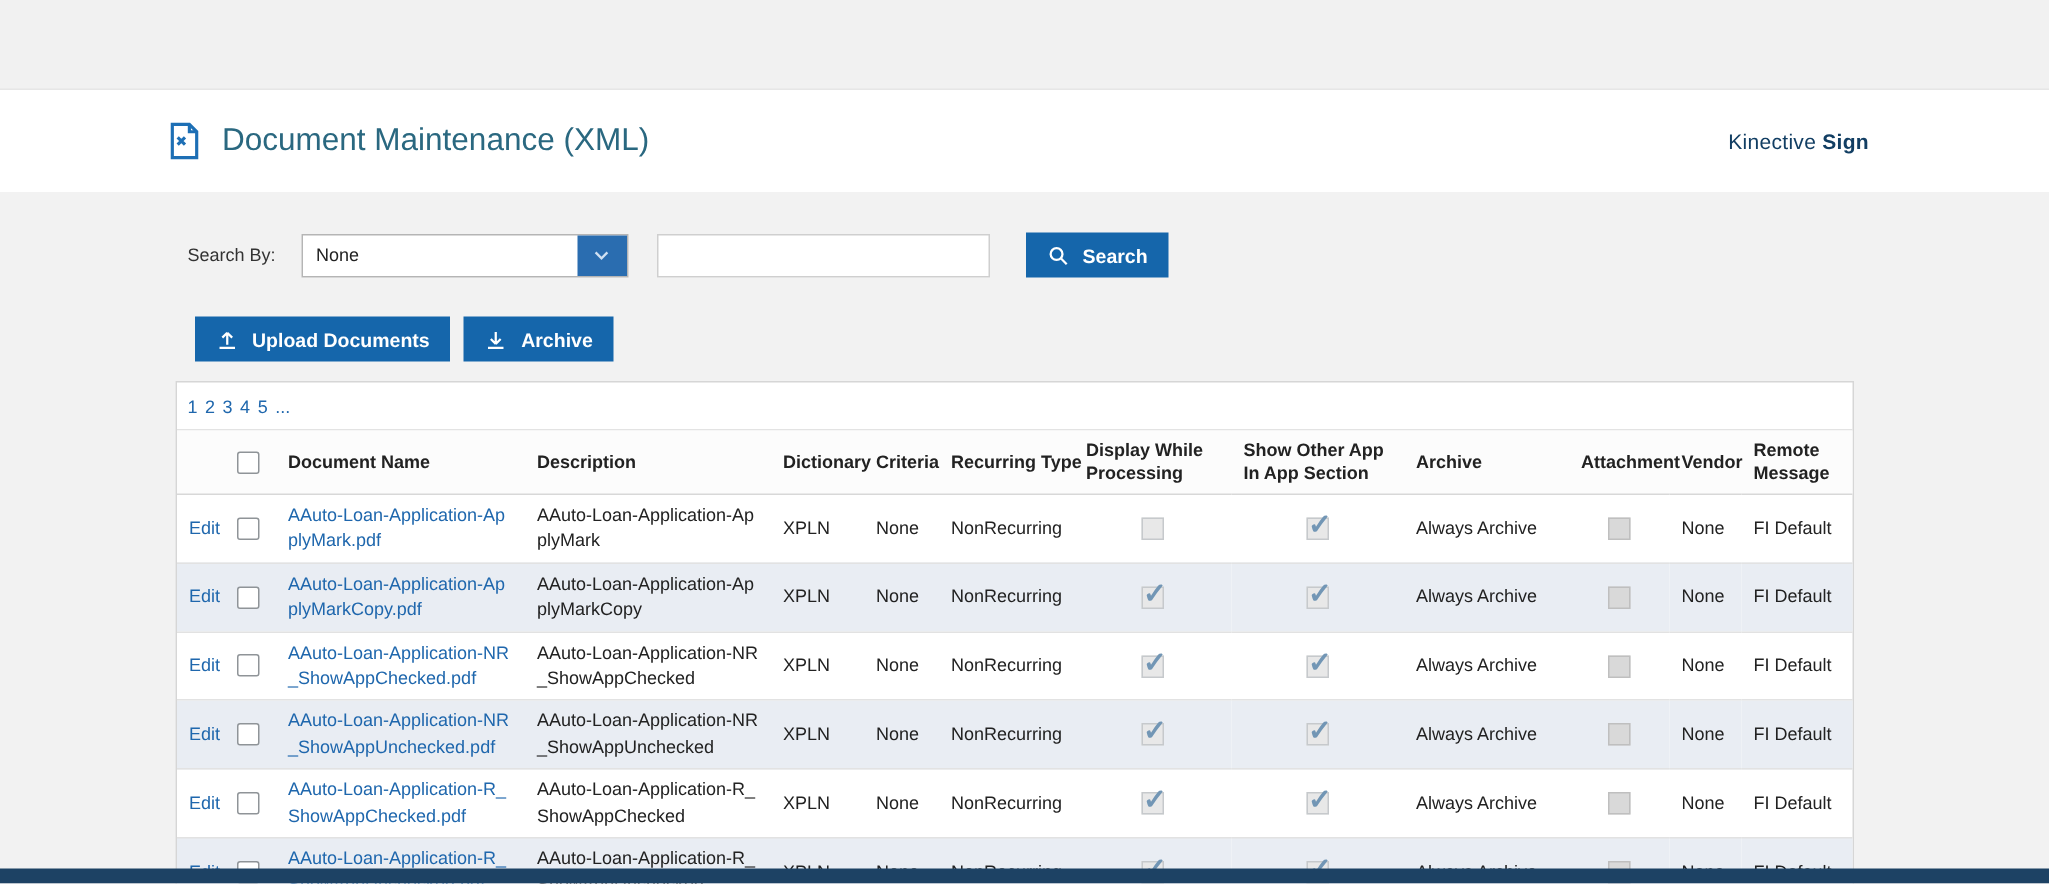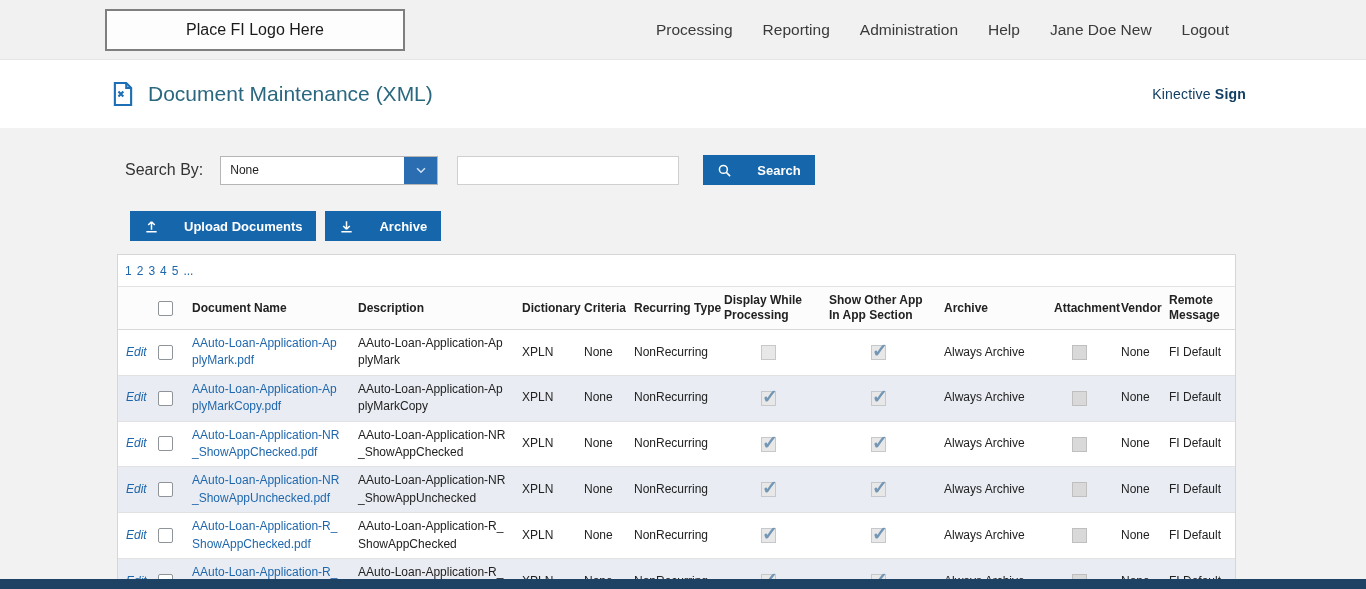--- a/index.html
+++ b/index.html
@@ -16,44 +16,44 @@
 
   
   .titlebar { height:68px; background:#ffffff; display:flex; align-items:center; padding:0 120px 0 110px; }
   .doc-icon { width:26px; height:26px; margin-right:12px; flex:0 0 auto; }
   .page-title { font-size:21px; font-weight:400; color:#2a6880; }
   .brand { margin-left:auto; font-size:14px; color:#123e63; letter-spacing:.2px; }
   .brand b { font-weight:700; }
 
   
   .search-row { margin:27px 0 0 125px; display:flex; align-items:center; }
-  .search-label { font-size:16px; color:#333; margin-right:17px; }
+  .search-label { font-size:12px; color:#333; margin-right:17px; }
   .dropdown { width:218px; height:29px; background:#fff; border:1px solid #b5b5b5; display:flex; align-items:center; cursor:pointer; }
   .dropdown-value { flex:1; font-size:12px; color:#222; padding-left:9px; }
   .dd-btn { width:33px; height:100%; background:#2a6db0; display:flex; align-items:center; justify-content:center; }
   .search-input { margin-left:19px; width:222px; height:29px; border:1px solid #cfcfcf; background:#fff; font-size:12px; padding:0 8px; }
   .btn { height:30px; background:#1566ab; border:none; color:#fff; font-family:inherit; font-size:13px; font-weight:700;
-         display:inline-flex; align-items:center; gap:25px; padding:0 14px; cursor:pointer; }
+         display:inline-flex; align-items:center; gap:9px; padding:0 14px; cursor:pointer; }
   .search-btn { margin-left:24px; }
 
   
   .toolbar { margin:26px 0 0 130px; display:flex; gap:9px; }
 
   
   .table-card { margin:13px 0 0 117px; width:1119px; background:#fff; border:1px solid #d6d6d6; }
   .pagination { padding:9px 8px 8px 7px; display:flex; gap:5px; border-bottom:1px solid #e3e3e3; }
   .page-link { color:#1f67ad; font-size:12px; }
 
   table { width:100%; border-collapse:collapse; table-layout:fixed; font-size:12px; color:#222; }
   thead th { font-weight:700; text-align:left; padding:6px 8px; vertical-align:middle; height:38px;
              border-bottom:1px solid #d8d8d8; background:#fcfcfc; white-space:nowrap; }
   thead th.wrap { white-space:normal; line-height:1.25; }
   tbody td { padding:5px 8px; vertical-align:middle; border-bottom:1px solid #e2e2e2; line-height:1.45; height:37px; }
   tbody tr:nth-child(even) { background:#e9edf3; }
-  .col-edit-cell { display:flex; align-items:center; gap:11px;font-style:italic; }
+  .col-edit-cell { display:flex; align-items:center; gap:11px; }
   .edit-link { color:#1f67ad; }
   .doc-link { color:#1f67ad; word-break:break-all; }
   .wrap-cell { word-break:break-all; }
   .center { text-align:center; }
   .th-cb { display:flex; justify-content:flex-end; padding-right:3px; }
 
   
   .cb { display:inline-block; width:15px; height:15px; position:relative; vertical-align:middle; }
   .cb-select { background:#fff; border:1px solid #8f9498; border-radius:2px; }
   .cb-gray { background:#e8e8e8; border:1px solid #c6c9cc; }
@@ -62,31 +62,20 @@
 
   
   .footer-strip { position:absolute; left:0; right:0; bottom:0; height:10px; background:#1d4264; z-index:20; }
 
   svg { display:block; }
 </style>
 </head>
 <body>
 
 <header class="topbar">
-  <div class="logo-box">
-    <span>Place FI Logo Here</span>
-  </div>
-  <nav class="topnav">
-      <a href="#" class="nav-link">Processing</a>
-      <a href="#" class="nav-link">Reporting</a>
-      <a href="#" class="nav-link">Administration</a>
-      <a href="#" class="nav-link">Help</a>
-      <a href="#" class="nav-link">Jane Doe New</a>
-      <a href="#" class="nav-link">Logout</a>
-    </nav>
 </header>
 
 <div class="titlebar">
   <span class="doc-icon">
     <svg width="26" height="26" viewBox="0 0 16 16" fill="none" stroke="#1d6fb5" stroke-width="1.3">
       <path d="M3 1.2h7l3 3v10.6H3z"></path>
       <path d="M10 1.2v3h3"></path>
       <path d="M5.2 6.5l3 3M8.2 6.5l-3 3"></path>
     </svg>
   </span>

